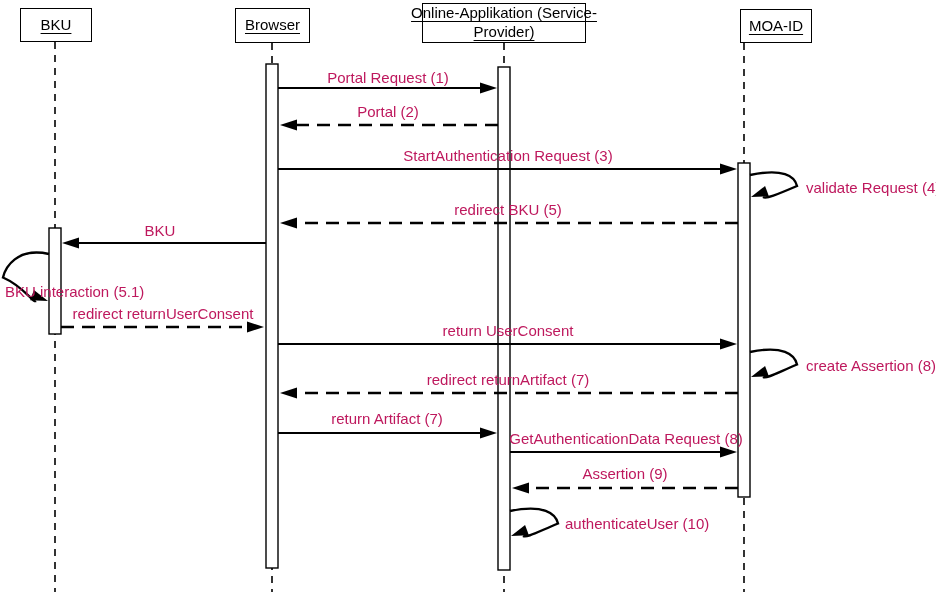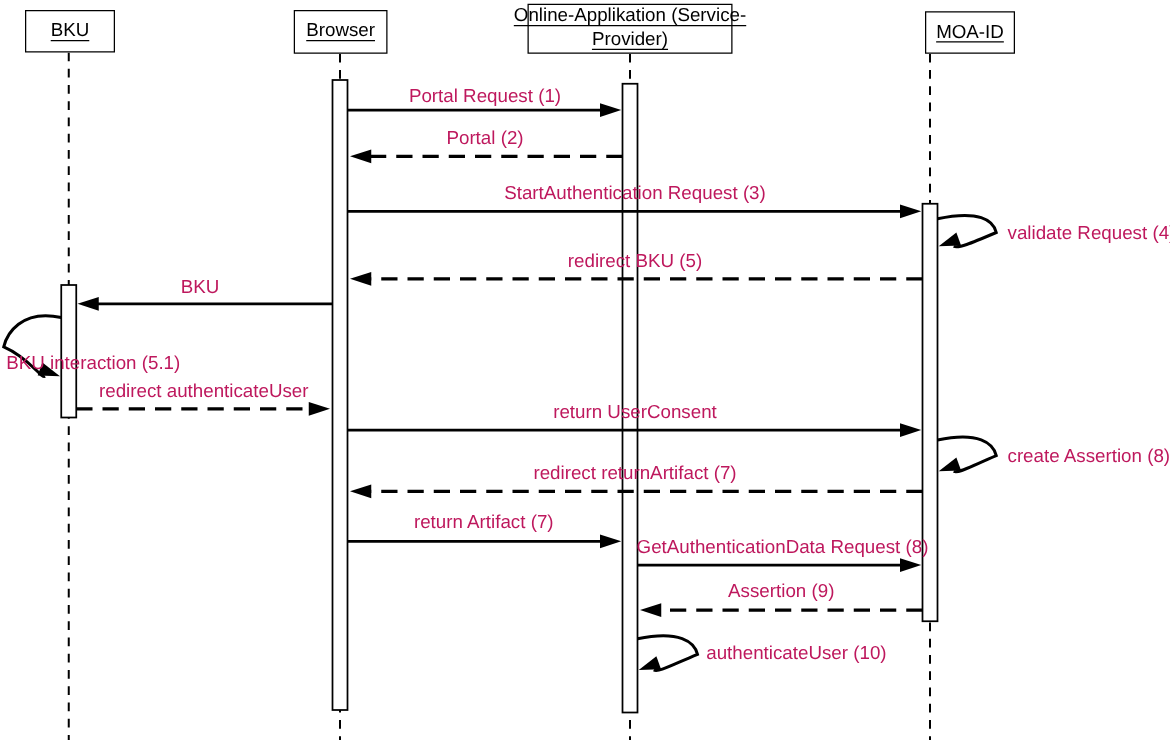--- a/index.html
+++ b/index.html
@@ -124,21 +124,21 @@
       </g>
     </svg>
   <div id="labels-layer">
       <div class="msg-label centered" style="left: 388px; top: 77px;">Portal Request (1)</div>
       <div class="msg-label centered" style="left: 388px; top: 111px;">Portal (2)</div>
       <div class="msg-label centered" style="left: 508px; top: 155px;">StartAuthentication Request (3)</div>
       <div class="msg-label leftal" style="left: 806px; top: 187px;">validate Request (4)</div>
       <div class="msg-label centered" style="left: 508px; top: 209px;">redirect BKU (5)</div>
       <div class="msg-label centered" style="left: 160px; top: 230px;">BKU</div>
       <div class="msg-label leftal" style="left: 5px; top: 280px; margin-top: 11px;">BKU interaction (5.1)</div>
-      <div class="msg-label centered" style="left: 163px; top: 313px;">redirect authenticateUser</div>
+      <div class="msg-label centered" style="left: 163px; top: 313px;">redirect returnUserConsent</div>
       <div class="msg-label centered" style="left: 508px; top: 330px;">return UserConsent</div>
       <div class="msg-label leftal" style="left: 806px; top: 365px;">create Assertion (8)</div>
       <div class="msg-label centered" style="left: 508px; top: 379px;">redirect returnArtifact (7)</div>
       <div class="msg-label centered" style="left: 387px; top: 418px;">return Artifact (7)</div>
       <div class="msg-label centered" style="left: 626px; top: 438px;">GetAuthenticationData Request (8)</div>
       <div class="msg-label centered" style="left: 625px; top: 473px;">Assertion (9)</div>
       <div class="msg-label leftal" style="left: 565px; top: 523px;">authenticateUser (10)</div>
       <div class="participant" style="left: 20px; top: 8px; width: 72px; height: 34px;">
         <div class="pline">BKU</div>
       </div>

